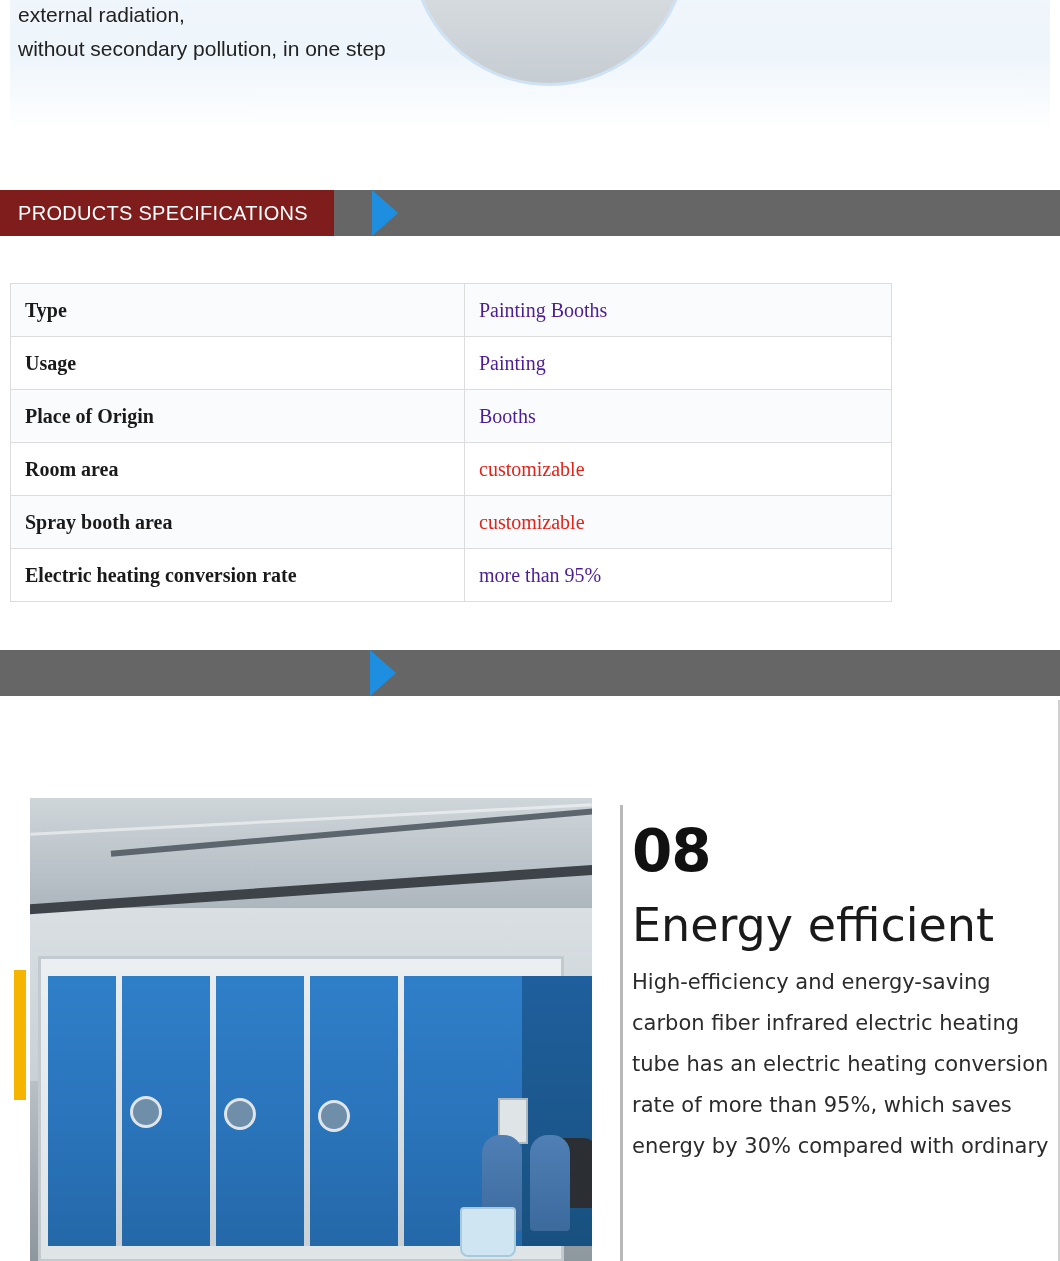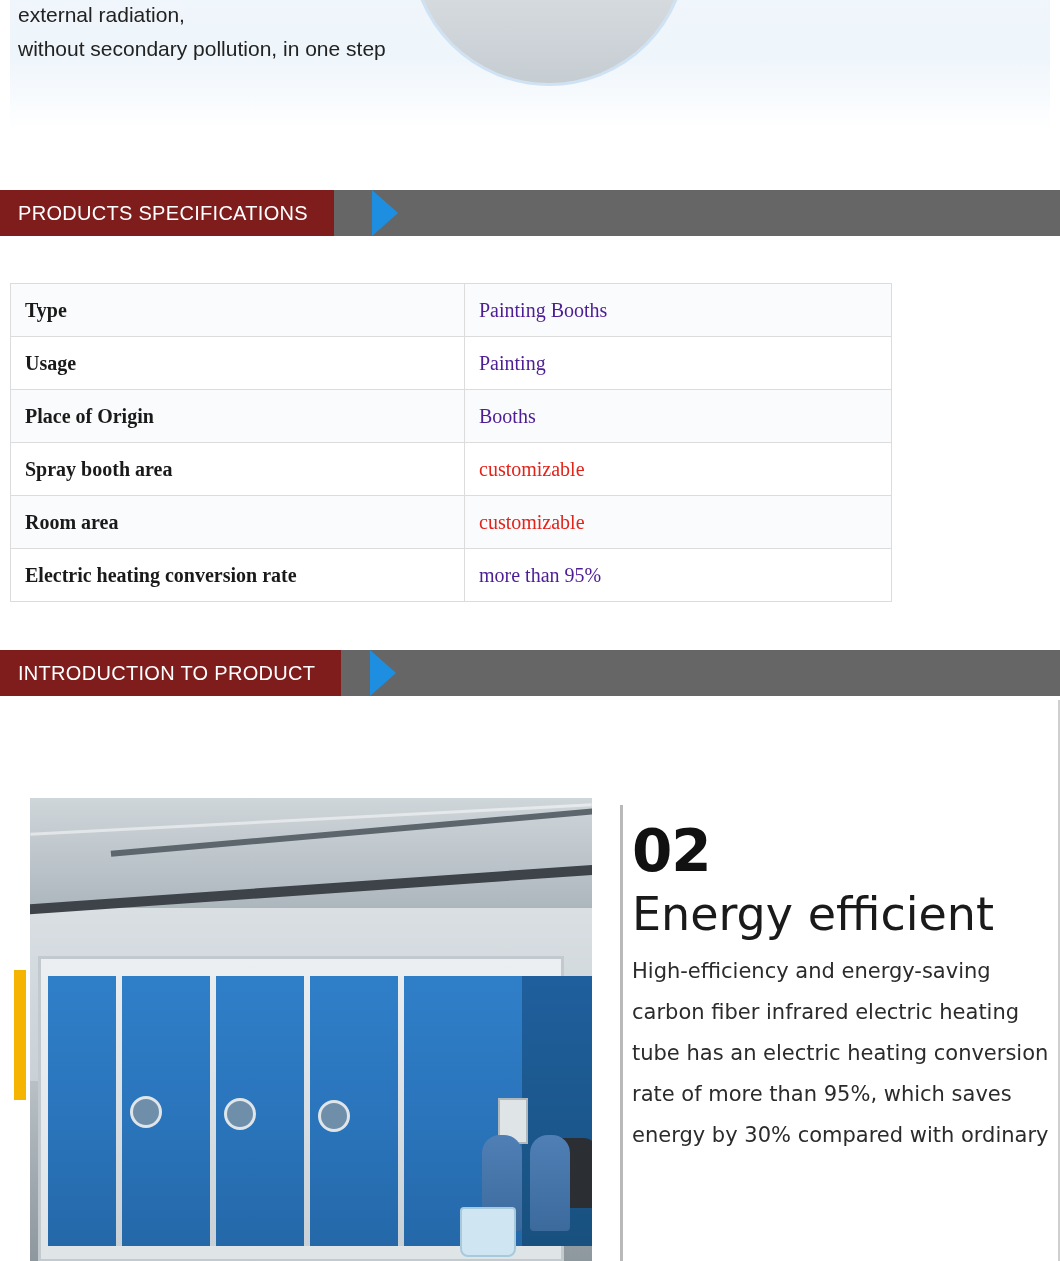--- a/index.html
+++ b/index.html
@@ -245,21 +245,21 @@
     font-size: 58px;
     line-height: 62px;
     color: #111;
     letter-spacing: -1px;
   }
   .intro-title {
     font-family: "DejaVu Sans", sans-serif;
     font-size: 46px;
     line-height: 56px;
     color: #1a1a1a;
-    margin-top: 4px;
+    margin-top: 15px;
     white-space: nowrap;
   }
   .intro-body {
     margin-top: 9px;
     font-family: "DejaVu Sans", sans-serif;
     font-size: 21px;
     line-height: 41px;
     color: #2b2b2b;
   }
 </style>
@@ -293,36 +293,35 @@
     </tr>
     <tr>
       <td class="k">Usage</td>
       <td class="v">Painting</td>
     </tr>
     <tr>
       <td class="k">Place of Origin</td>
       <td class="v">Booths</td>
     </tr>
     <tr>
+      <td class="k">Room area</td>
+      <td class="v red">customizable</td>
+    </tr>
+    <tr>
       <td class="k">Spray booth area</td>
       <td class="v red">customizable</td>
     </tr>
     <tr>
-      <td class="k">Room area</td>
-      <td class="v red">customizable</td>
-    </tr>
-    <tr>
       <td class="k">Electric heating conversion rate</td>
       <td class="v">more than 95%</td>
     </tr>
   </tbody>
 </table>
 
 <div class="section-head" id="head-intro">
-  <div class="label">INTRODUCTION TO PRODUCT</div>
   <div class="arrow" style="left:370px"></div>
 </div>
 
 <div class="intro-wrap">
   <div class="intro-right-rule"></div>
   <div class="yellow-strip"></div>
 
   <div class="intro-photo">
     <div class="ph-roof"></div>
     <div class="ph-beam2"></div>
@@ -344,17 +343,17 @@
     <div class="ph-cabinet"></div>
     <div class="ph-person"></div>
     <div class="ph-cyl" style="left:500px"></div>
     <div class="ph-cyl" style="left:452px"></div>
     <div class="ph-bucket"></div>
   </div>
 
   <div class="intro-divider"></div>
 
   <div class="intro-col">
-    <div class="intro-num">02</div>
+    <div class="intro-num">08</div>
     <div class="intro-title">Energy efficient</div>
     <div class="intro-body">High-efficiency and energy-saving carbon fiber infrared electric heating tube has an electric heating conversion rate of more than 95%, which saves energy by 30% compared with ordinary</div>
   </div>
 </div>
 
 </body></html>

